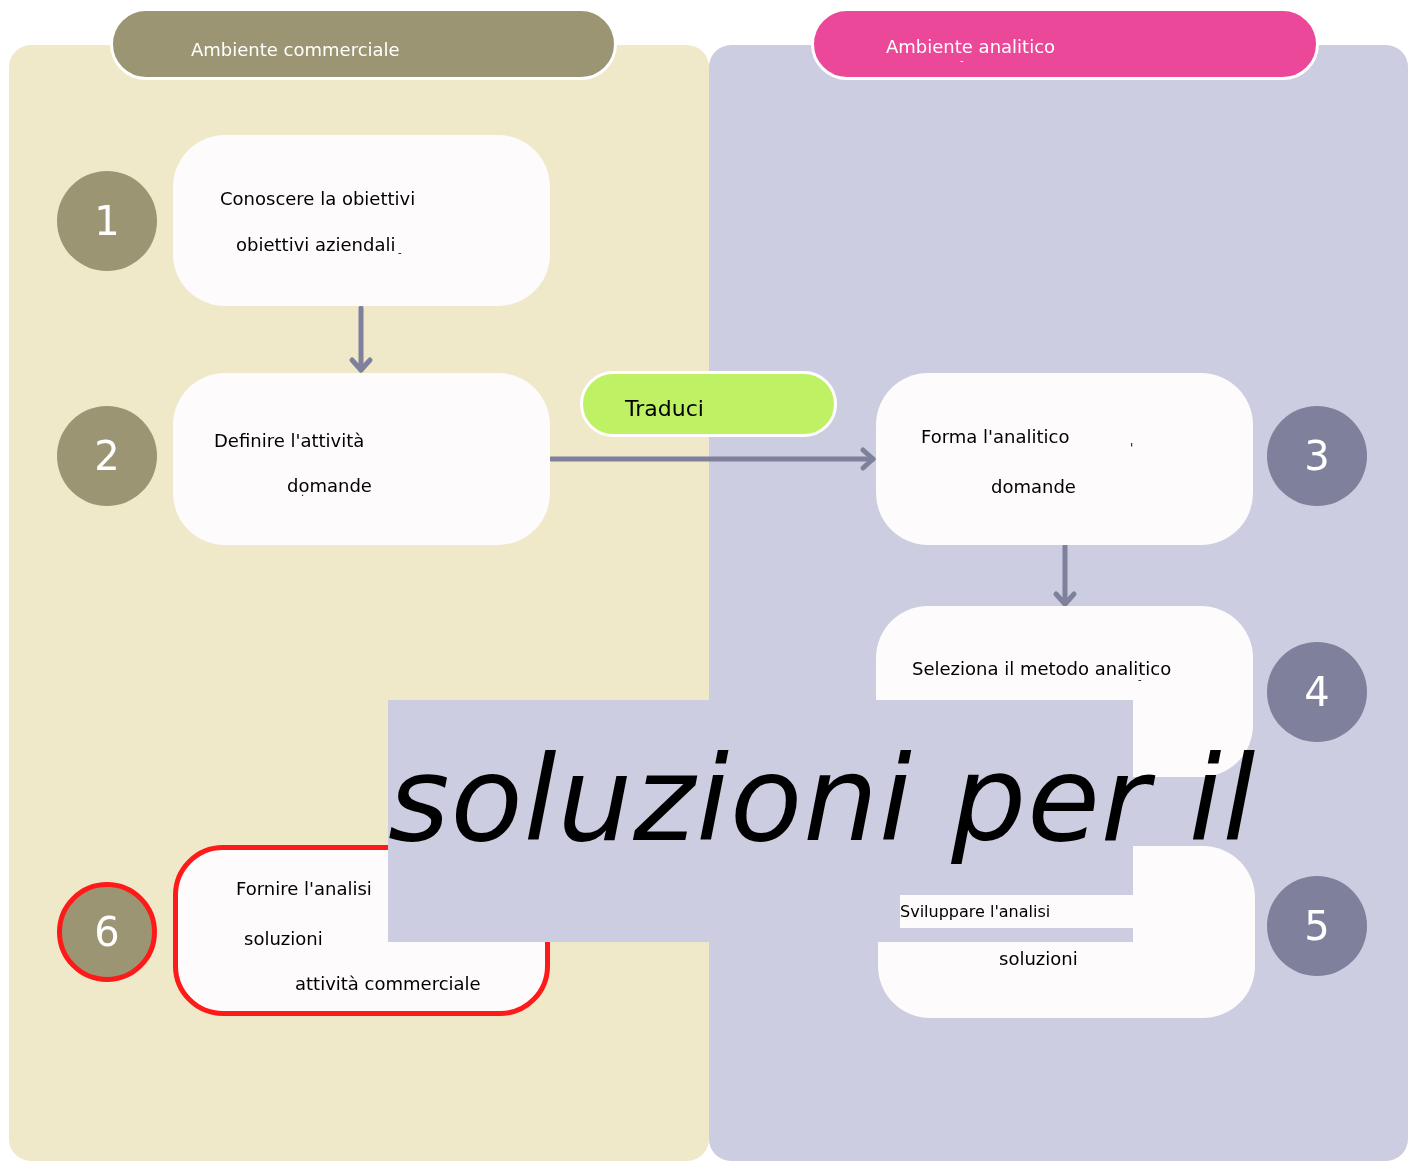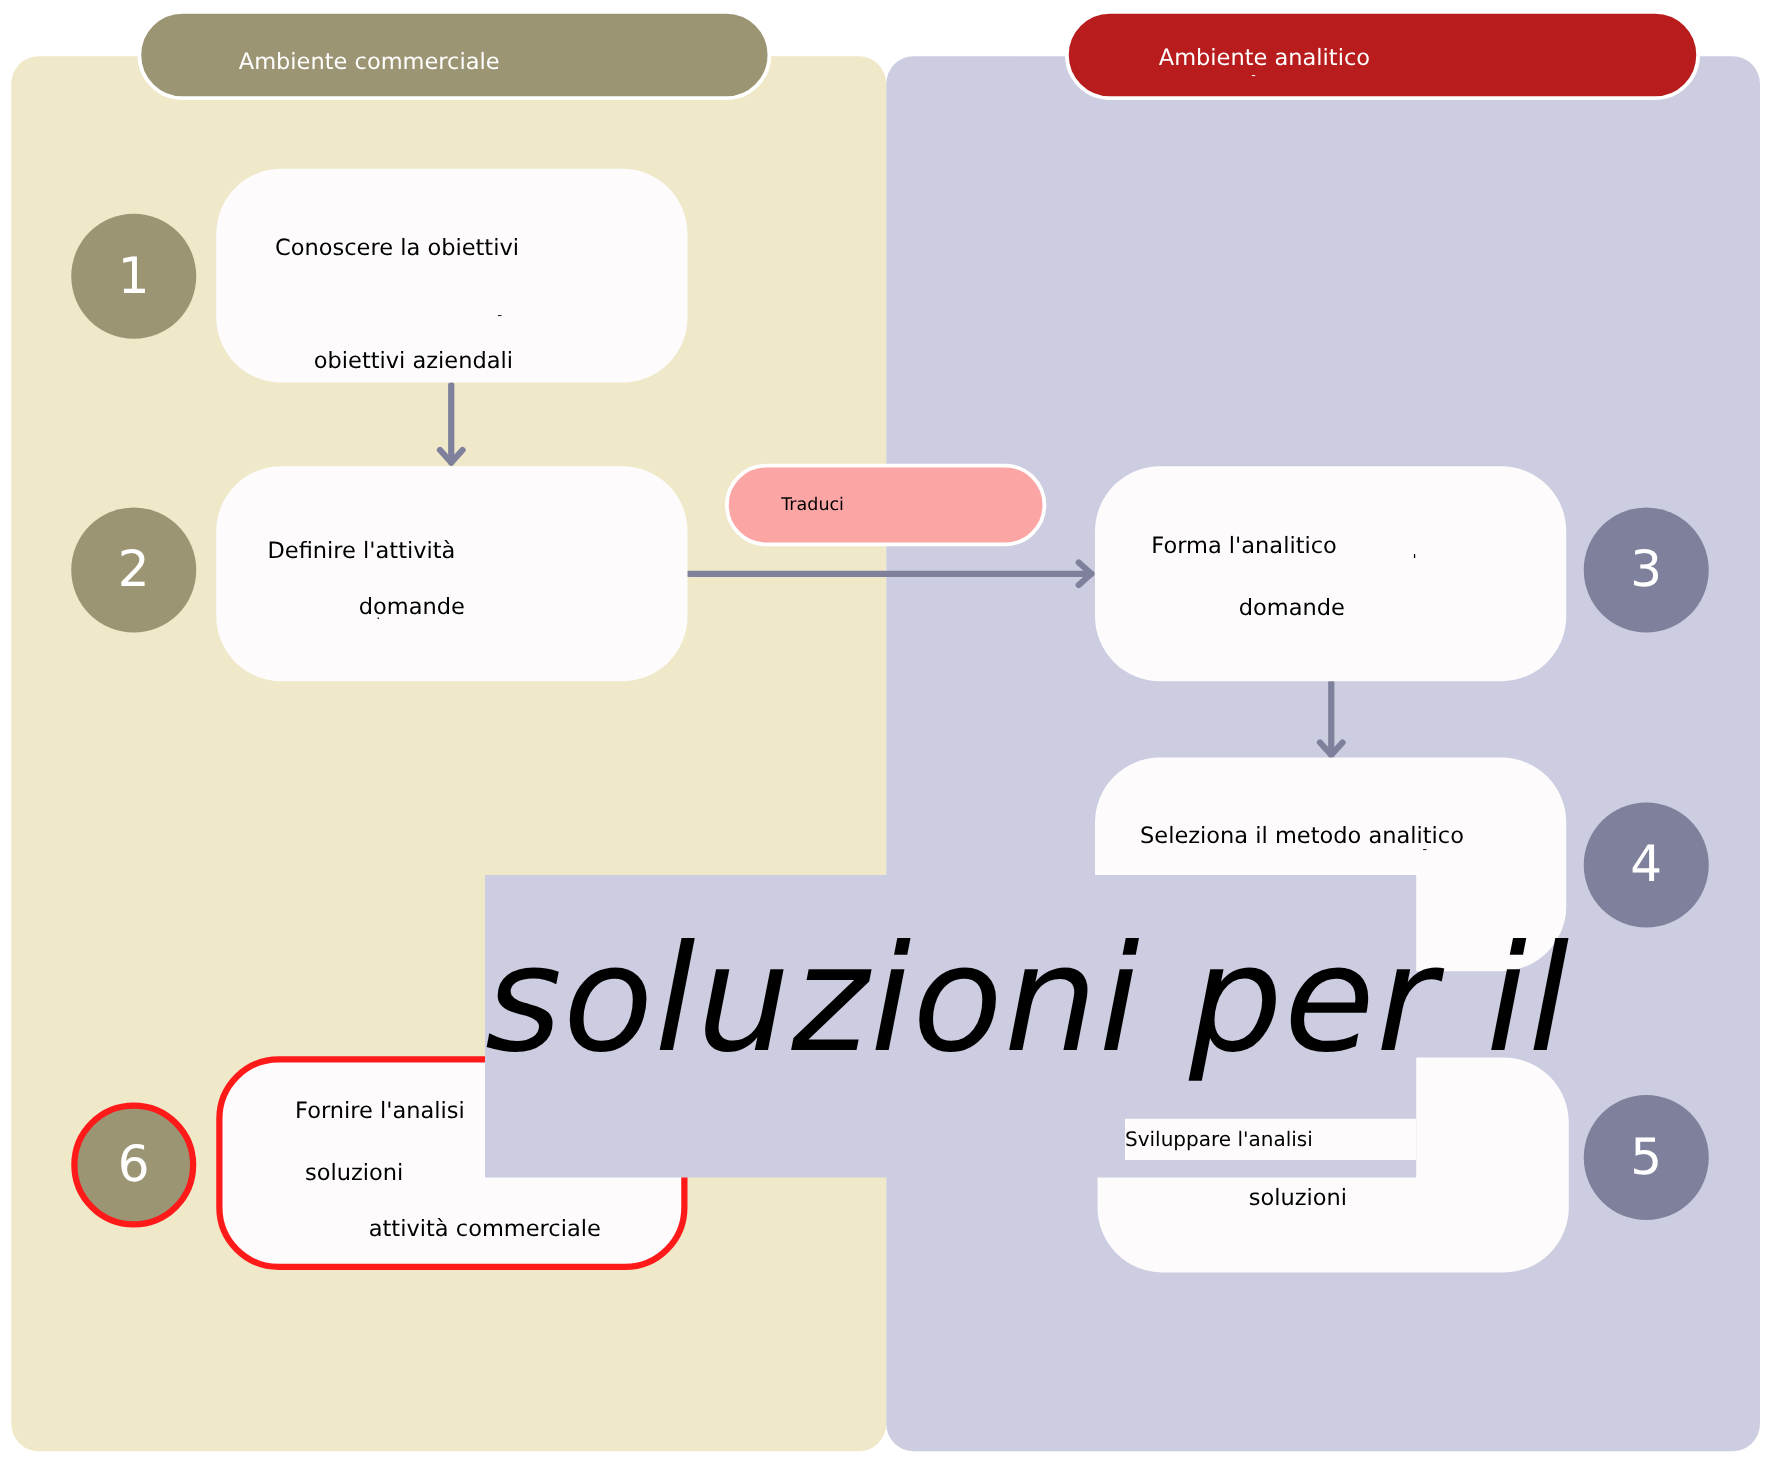--- a/index.html
+++ b/index.html
@@ -10,42 +10,42 @@
   }
   .panel { position: absolute; top: 45px; height: 1116px; border-radius: 22px; }
   .panel-left { left: 9px; width: 700px; background: #efe8c9; }
   .panel-right { left: 709px; width: 699px; background: #cccde0; }
   .header-pill {
     position: absolute; top: 8px; height: 72px; border-radius: 36px;
     border: 3px solid #ffffff; box-sizing: border-box;
     color: #ffffff; font-size: 18px;
   }
   .header-left { left: 110px; width: 507px; background: #9c9574; }
-  .header-right { left: 852px; width: 508px; background: #b91c1c; }
+  .header-right { left: 811px; width: 508px; background: #ec4899; }
   .header-pill .lbl { position: absolute; top: 28px; }
   .header-left .lbl { left: 78px; }
   .header-right .lbl { left: 72px; top: 25px; }
   .header-right .dash { position: absolute; left: 146px; top: 44px; font-size: 10px; }
 
   .box {
     position: absolute; background: #fdfbfc; border-radius: 52px;
     font-size: 18px; color: #000;
   }
   .box .t { position: absolute; white-space: nowrap; }
   .circle {
     position: absolute; width: 100px; height: 100px; border-radius: 50%;
     color: #ffffff; font-size: 40px; display: flex; align-items: center; justify-content: center;
   }
   .c-left { background: #9c9574; }
   .c-right { background: #7f809b; }
 
   .pill-traduci {
     position: absolute; left: 580px; top: 371px; width: 257px; height: 66px;
-    border-radius: 33px; background: #fca5a5; border: 3px solid #ffffff; box-sizing: border-box;
-    font-size: 14px; color: #000;
+    border-radius: 33px; background: #bef264; border: 3px solid #ffffff; box-sizing: border-box;
+    font-size: 22px; color: #000;
   }
   .pill-traduci .lbl { position: absolute; left: 42px; top: 22px; }
 
   svg.arrows { position: absolute; left: 0; top: 0; }
 
   .overlay {
     position: absolute; left: 388px; top: 700px; width: 745px; height: 242px;
     background: #cccde0;
   }
   .overlay-text {
@@ -83,21 +83,21 @@
       <polyline points="1056,594 1065,604 1074,594"></polyline>
     </g>
   </g>
 </svg>
 
 <div class="circle c-left" style="left:57px; top:171px;">
   <span>1</span>
 </div>
 <div class="box" style="left:173px; top:135px; width:377px; height:171px;">
   <span class="t" style="left:47px; top:53px;">Conoscere la obiettivi</span>
-  <span class="t" style="left:78px; top:99px;margin-top:44px;">obiettivi aziendali</span>
+  <span class="t" style="left:63px; top:99px;">obiettivi aziendali</span>
   <span class="t" style="left:225px; top:112px; font-size:10px;">-</span>
 </div>
 
 <div class="circle c-left" style="left:57px; top:406px;">
   <span>2</span>
 </div>
 <div class="box" style="left:173px; top:373px; width:377px; height:172px;">
   <span class="t" style="left:41px; top:57px;">Definire l'attività</span>
   <span class="t" style="left:114px; top:102px;">domande</span>
   <span class="t" style="left:128px; top:114px; font-size:10px;">.</span>

